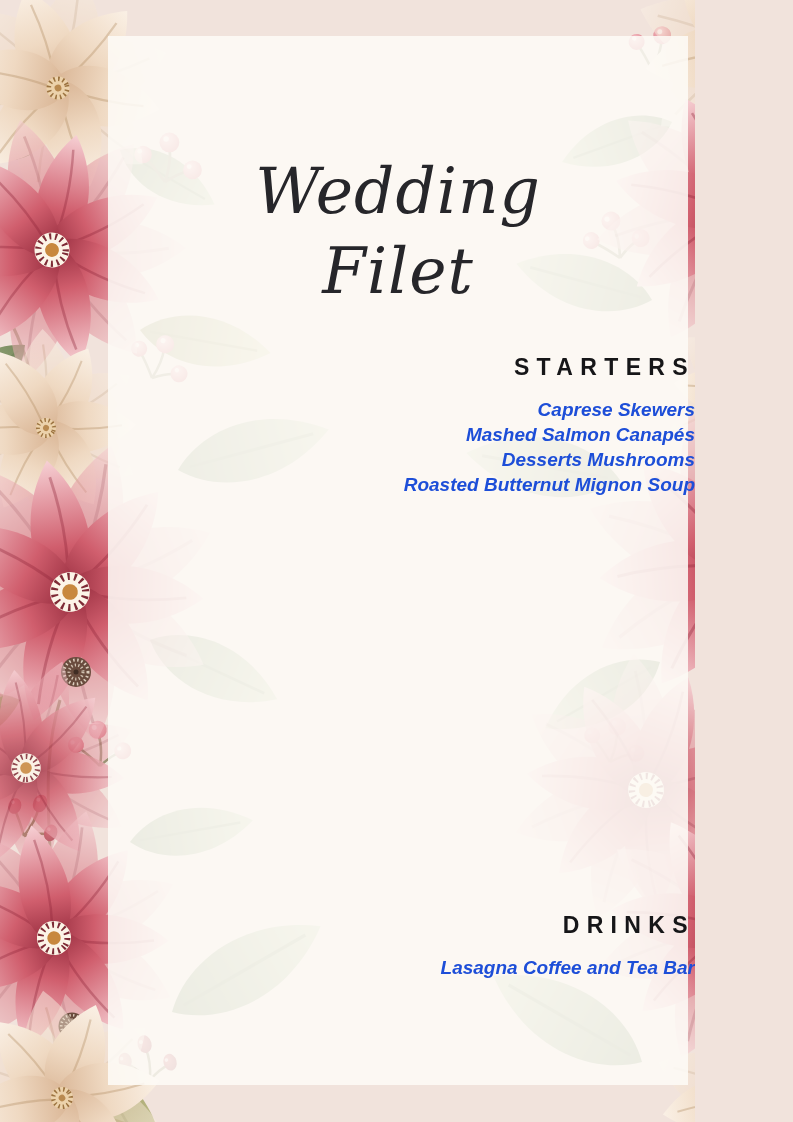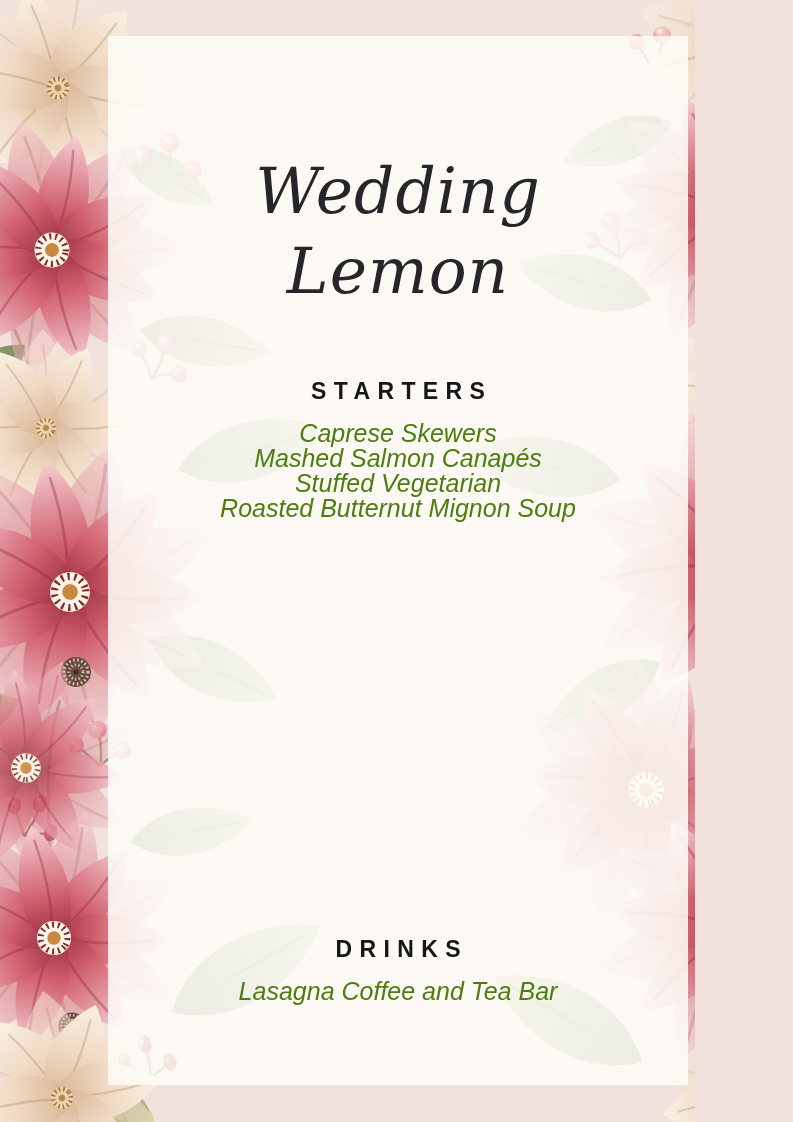--- a/index.html
+++ b/index.html
@@ -24,35 +24,35 @@
   .title{
     position:absolute;top:74px;left:0;width:100%;
     text-align:center;
     font-family:"DejaVu Serif","Liberation Serif",serif;
     font-style:italic;font-weight:500;
     font-size:63px;line-height:80px;
     color:#26262a;
     letter-spacing:1px;
   }
   .title .tline{display:block;}
-  .menu-section{position:absolute;left:0;width:100%;text-align:center;margin-top:24px;}
+  .menu-section{position:absolute;left:7px;width:100%;text-align:right;}
   #sec-starters{top:316px;}
   #sec-mains{top:522px;}
   #sec-desserts{top:726px;}
   #sec-drinks{top:874px;}
   .section-heading{
     margin:0;
     font-size:23px;font-weight:700;line-height:30px;
     letter-spacing:0.32em;text-indent:0.32em;
     color:#161618;
   }
   .items{
     list-style:none;margin:15px 0 0;padding:0;
-    font-style:italic;font-size:25px;line-height:25px;
-    color:#4d7c0f;font-weight:400;
+    font-style:italic;font-size:19px;line-height:25px;
+    color:#1d4ed8;font-weight:700;
   }
 </style>
 </head>
 <body>
 
 <div class="card">
 
   <svg class="floral" viewBox="0 0 793 1122" aria-hidden="true">
     <defs>
       <linearGradient id="gpr" x1="0" y1="1" x2="0" y2="0">
@@ -219,29 +219,29 @@
       <use href="#bud" transform="translate(712,1018) scale(0.9)"></use>
       <use href="#flowerC6" transform="translate(756,1098) rotate(200) scale(1.05)"></use>
     </g>
   </svg>
 
   <div class="panel"></div>
 
   <div class="content">
     <h1 class="title">
       <span class="tline">Wedding</span>
-      <span class="tline">Lemon</span>
+      <span class="tline">Filet</span>
     </h1>
 
     <section class="menu-section" id="sec-starters">
       <h2 class="section-heading">STARTERS</h2>
       <ul class="items">
         <li>Caprese Skewers</li>
         <li>Mashed Salmon Canapés</li>
-        <li>Stuffed Vegetarian</li>
+        <li>Desserts Mushrooms</li>
         <li>Roasted Butternut Mignon Soup</li>
       </ul>
     </section>
 
 
 
     <section class="menu-section" id="sec-drinks">
       <h2 class="section-heading">DRINKS</h2>
       <ul class="items">
         <li>Lasagna Coffee and Tea Bar</li>

